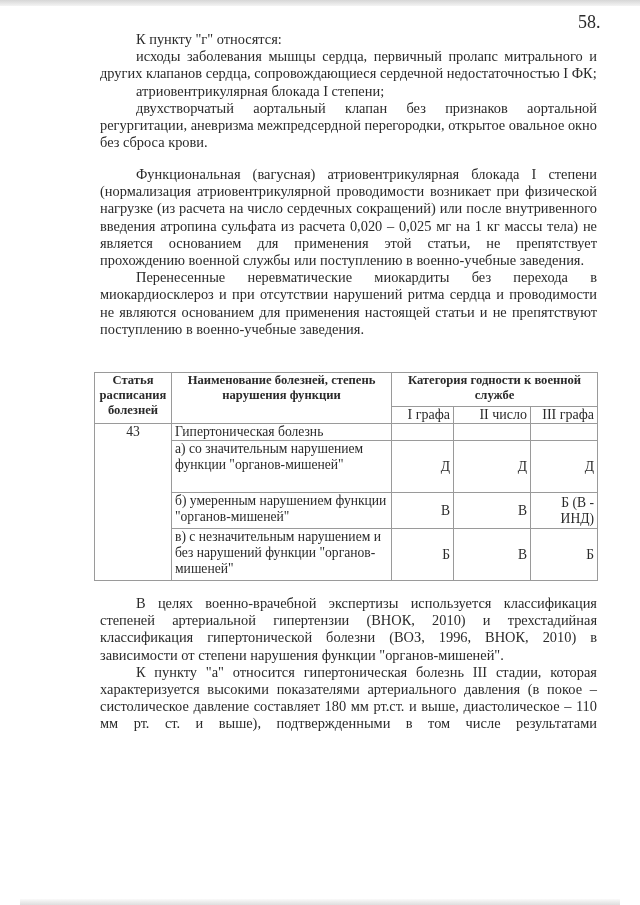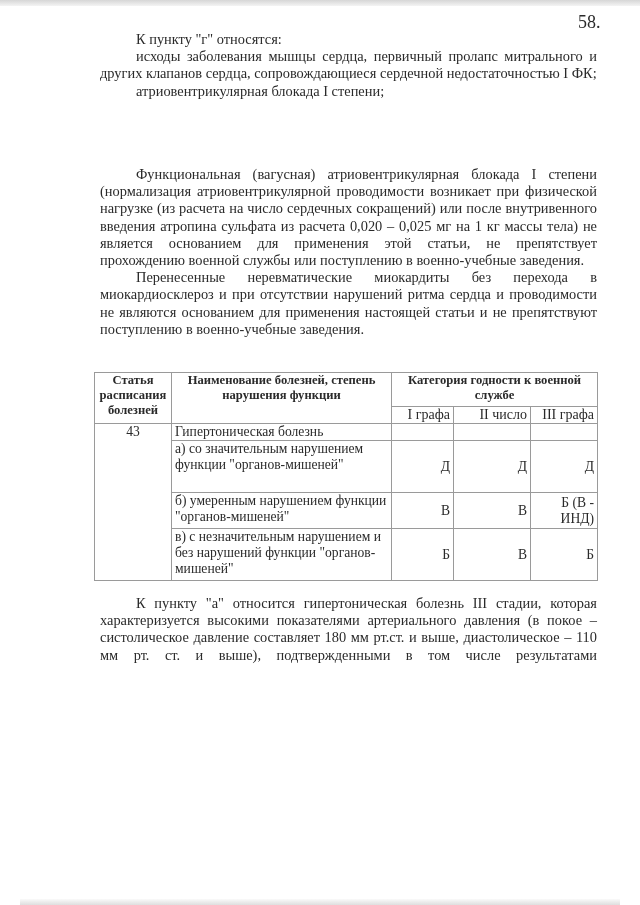--- a/index.html
+++ b/index.html
@@ -43,20 +43,21 @@
 <body>
 
 <div class="scan-top"></div>
 
 <div class="page-num">58.</div>
 
 <div class="text block1">
   <p class="p">К пункту "г" относятся:</p>
   <p class="p">исходы заболевания мышцы сердца, первичный пролапс митрального и других клапанов сердца, сопровождающиеся сердечной недостаточностью I ФК;</p>
   <p class="p">атриовентрикулярная блокада I степени;</p>
+  <p class="p">двухстворчатый аортальный клапан без признаков аортальной регургитации, аневризма межпредсердной перегородки, открытое овальное окно без сброса крови.</p>
 </div>
 
 <div class="text block2">
   <p class="p">Функциональная (вагусная) атриовентрикулярная блокада I степени (нормализация атриовентрикулярной проводимости возникает при физической нагрузке (из расчета на число сердечных сокращений) или после внутривенного введения атропина сульфата из расчета 0,020 – 0,025 мг на 1 кг массы тела) не является основанием для применения этой статьи, не препятствует прохождению военной службы или поступлению в военно-учебные заведения.</p>
   <p class="p">Перенесенные неревматические миокардиты без перехода в миокардиосклероз и при отсутствии нарушений ритма сердца и проводимости не являются основанием для применения настоящей статьи и не препятствуют поступлению в военно-учебные заведения.</p>
 </div>
 
 <table class="tbl">
   <colgroup>
     <col style="width:77px">
@@ -98,16 +99,17 @@
   <tr style="height:52px">
     <td class="name">в) с незначительным нарушением и без нарушений функции "органов-мишеней"</td>
     <td class="center">Б</td>
     <td class="center">В</td>
     <td class="center">Б</td>
   </tr>
 </tbody>
   </table>
 
 <div class="text block3">
+  <p class="p">В целях военно-врачебной экспертизы используется классификация степеней артериальной гипертензии (ВНОК, 2010) и трехстадийная классификация гипертонической болезни (ВОЗ, 1996, ВНОК, 2010) в зависимости от степени нарушения функции "органов-мишеней".</p>
   <p class="p just-last">К пункту "а" относится гипертоническая болезнь III стадии, которая характеризуется высокими показателями артериального давления (в покое – систолическое давление составляет 180 мм рт.ст. и выше, диастолическое – 110 мм рт. ст. и выше), подтвержденными в том числе результатами</p>
 </div>
 
 <div class="scan-bottom"></div>
 
 </body></html>

